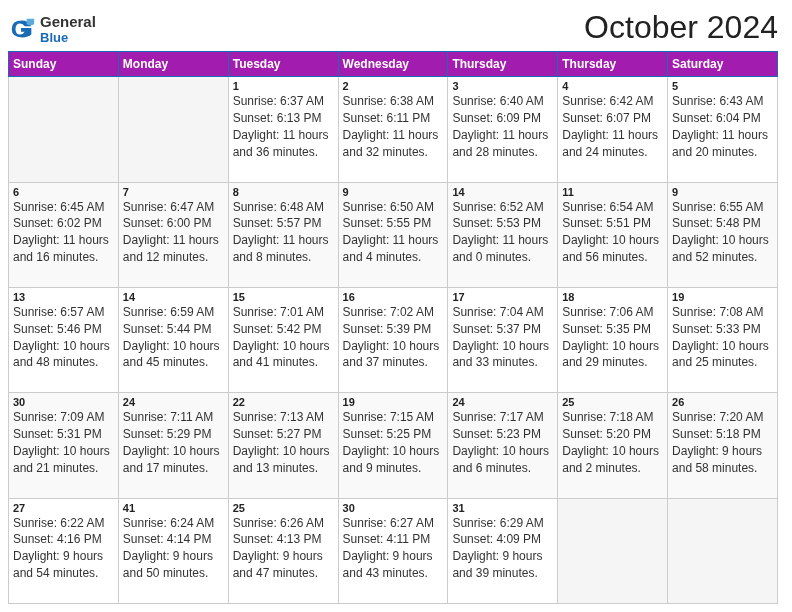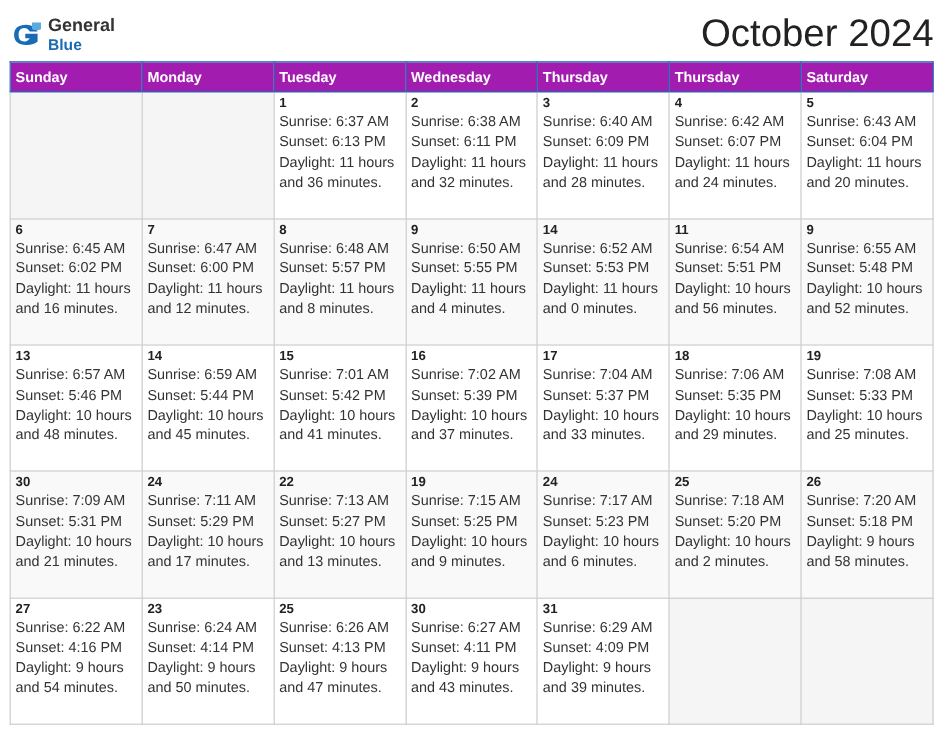--- a/index.html
+++ b/index.html
@@ -256,21 +256,21 @@
             <span class="day-number">26</span>
             <div class="day-info">Sunrise: 7:20 AM<br>Sunset: 5:18 PM<br>Daylight: 9 hours<br>and 58 minutes.</div>
           </td>
         </tr>
         <tr>
           <td>
             <span class="day-number">27</span>
             <div class="day-info">Sunrise: 6:22 AM<br>Sunset: 4:16 PM<br>Daylight: 9 hours<br>and 54 minutes.</div>
           </td>
           <td>
-            <span class="day-number">23</span>
+            <span class="day-number">41</span>
             <div class="day-info">Sunrise: 6:24 AM<br>Sunset: 4:14 PM<br>Daylight: 9 hours<br>and 50 minutes.</div>
           </td>
           <td>
             <span class="day-number">25</span>
             <div class="day-info">Sunrise: 6:26 AM<br>Sunset: 4:13 PM<br>Daylight: 9 hours<br>and 47 minutes.</div>
           </td>
           <td>
             <span class="day-number">30</span>
             <div class="day-info">Sunrise: 6:27 AM<br>Sunset: 4:11 PM<br>Daylight: 9 hours<br>and 43 minutes.</div>
           </td>

